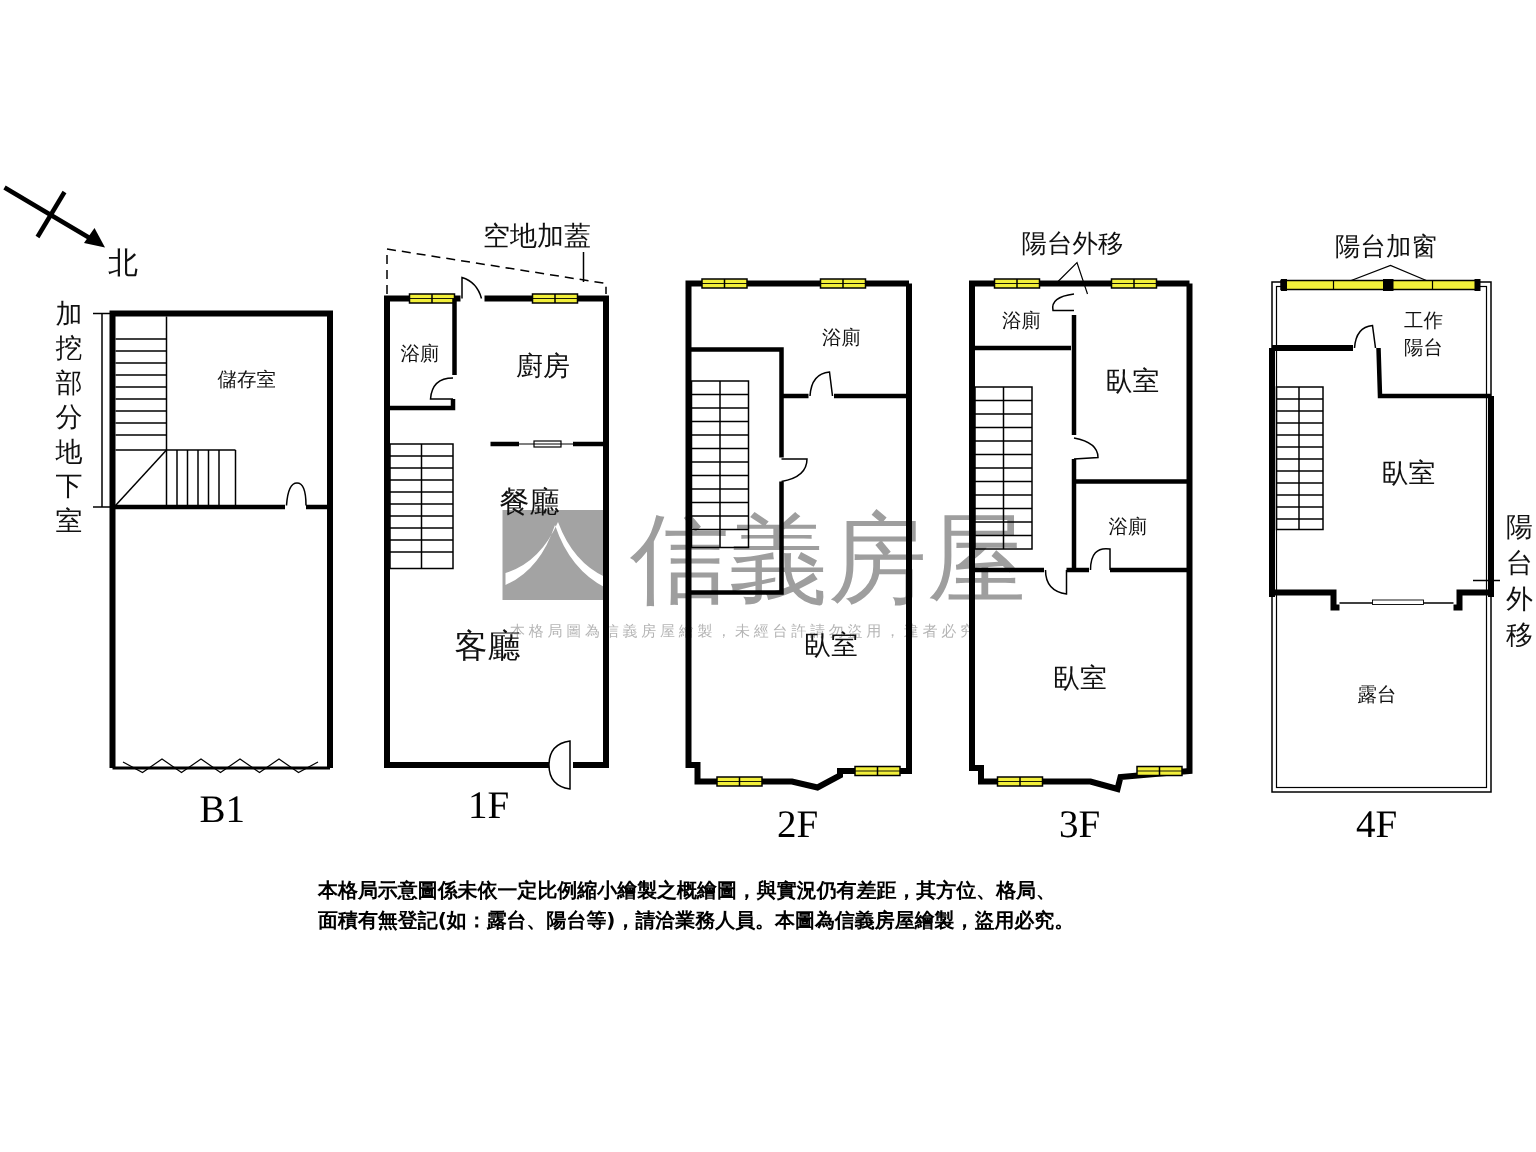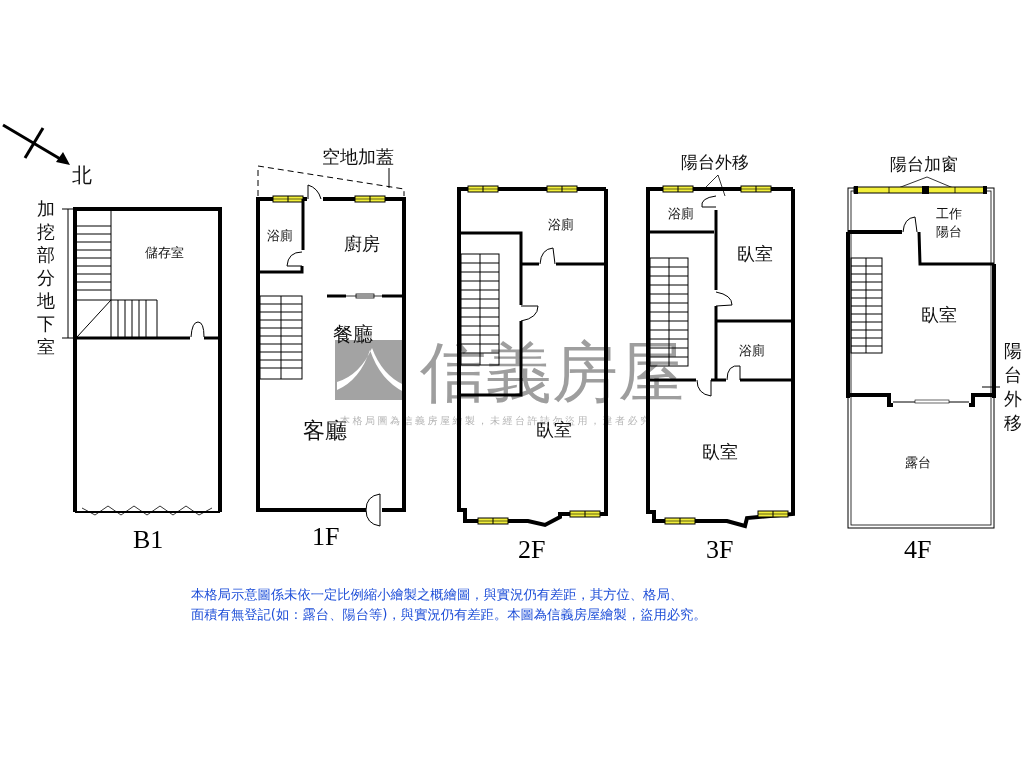--- a/index.html
+++ b/index.html
@@ -3,22 +3,22 @@
 <meta charset="utf-8">
 <style>
   html, body { margin:0; padding:0; background:#ffffff; }
   body { width:1024px; height:768px; position:relative; overflow:hidden;
          font-family:"DejaVu Sans","Liberation Sans",sans-serif; }
   svg { position:absolute; left:0; top:0; }
   .room { font-family:"DejaVu Sans",sans-serif; fill:#111; }
   .floor-label { font-family:"Liberation Serif","DejaVu Serif",serif; fill:#000; }
   .wm-big { font-family:"DejaVu Sans",sans-serif; fill:#9e9e9e; font-weight:300; }
   .wm-small { font-family:"DejaVu Sans",sans-serif; fill:#b5b5b5; }
-  .disclaimer { position:absolute; left:191px; top:585px; width:620px;
-    font-family:"DejaVu Sans",sans-serif; font-size:13.3px; line-height:20px; color:#1d4ed8; }
+  .disclaimer { position:absolute; left:212px; top:585px; width:620px;
+    font-family:"DejaVu Sans",sans-serif; font-size:13.3px; line-height:20px; color:#000000;font-weight:bold; }
   .disclaimer div { white-space:nowrap; }
 </style>
 </head>
 <body>
 
 <svg width="1024" height="768" viewBox="0 0 1024 768">
   <defs>
     <g id="win">
       <rect x="0" y="-3" width="30" height="6" fill="#f2ef3a" stroke="#000" stroke-width="1"></rect>
       <line x1="15" y1="-3" x2="15" y2="3" stroke="#000" stroke-width="1"></line>
@@ -255,14 +255,14 @@
       <text x="1004" y="381">台</text>
       <text x="1004" y="405">外</text>
       <text x="1004" y="429">移</text>
     </g>
     <text x="904" y="558" font-size="26" class="floor-label">4F</text>
   </g>
 </svg>
 
 <div class="disclaimer">
   <div>本格局示意圖係未依一定比例縮小繪製之概繪圖，與實況仍有差距，其方位、格局、</div>
-  <div>面積有無登記(如：露台、陽台等)，與實況仍有差距。本圖為信義房屋繪製，盜用必究。</div>
+  <div>面積有無登記(如：露台、陽台等)，請洽業務人員。本圖為信義房屋繪製，盜用必究。</div>
 </div>
 
 </body></html>

